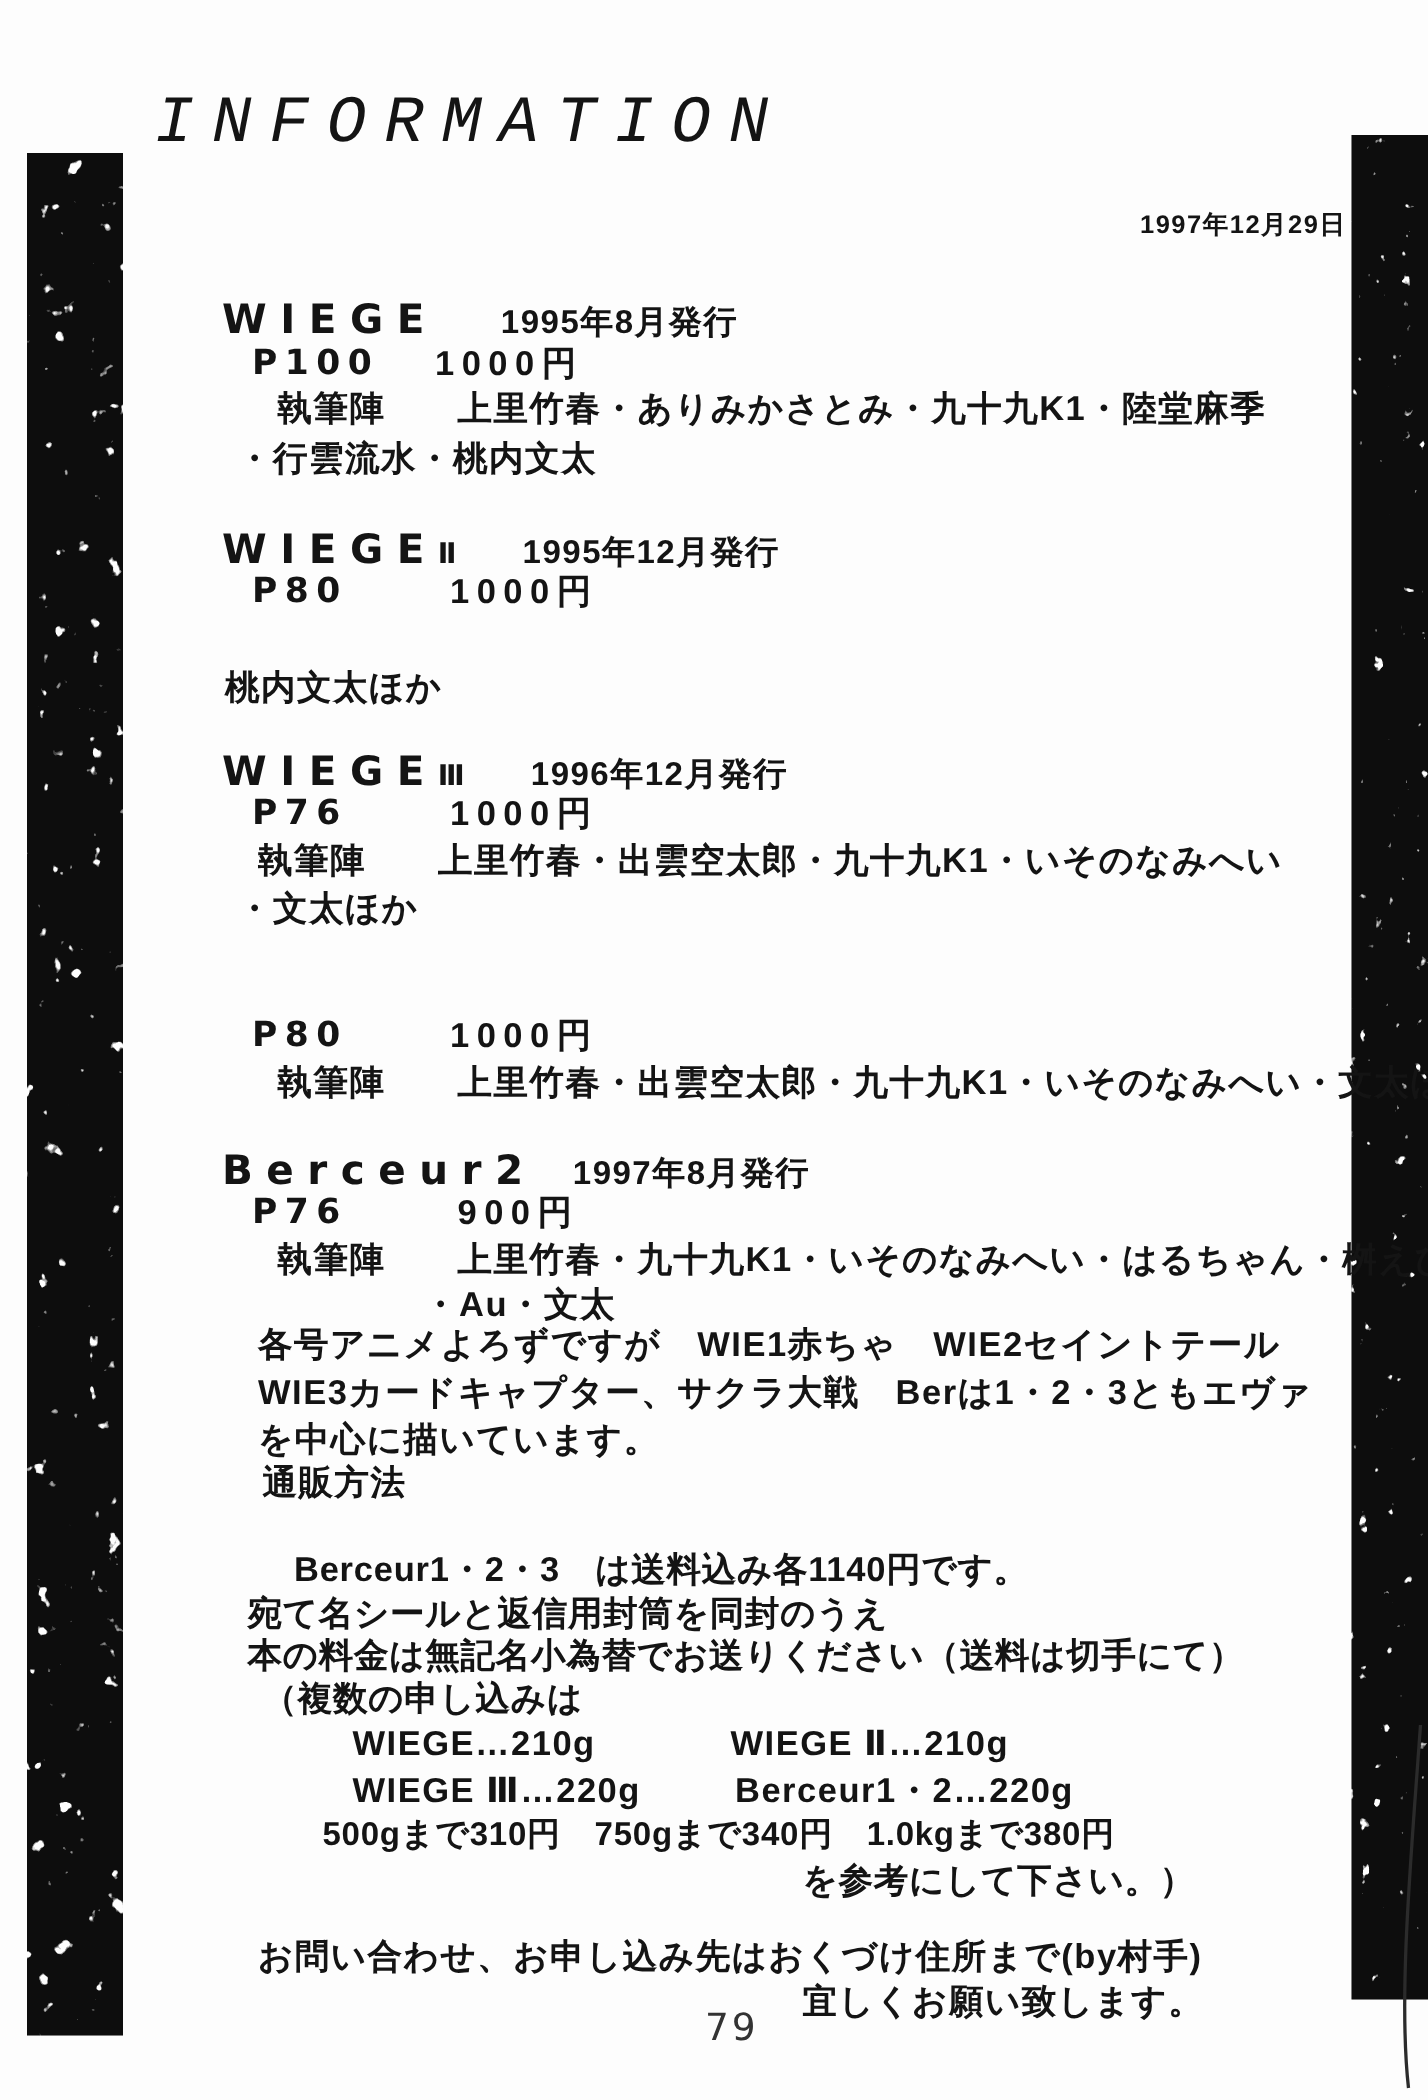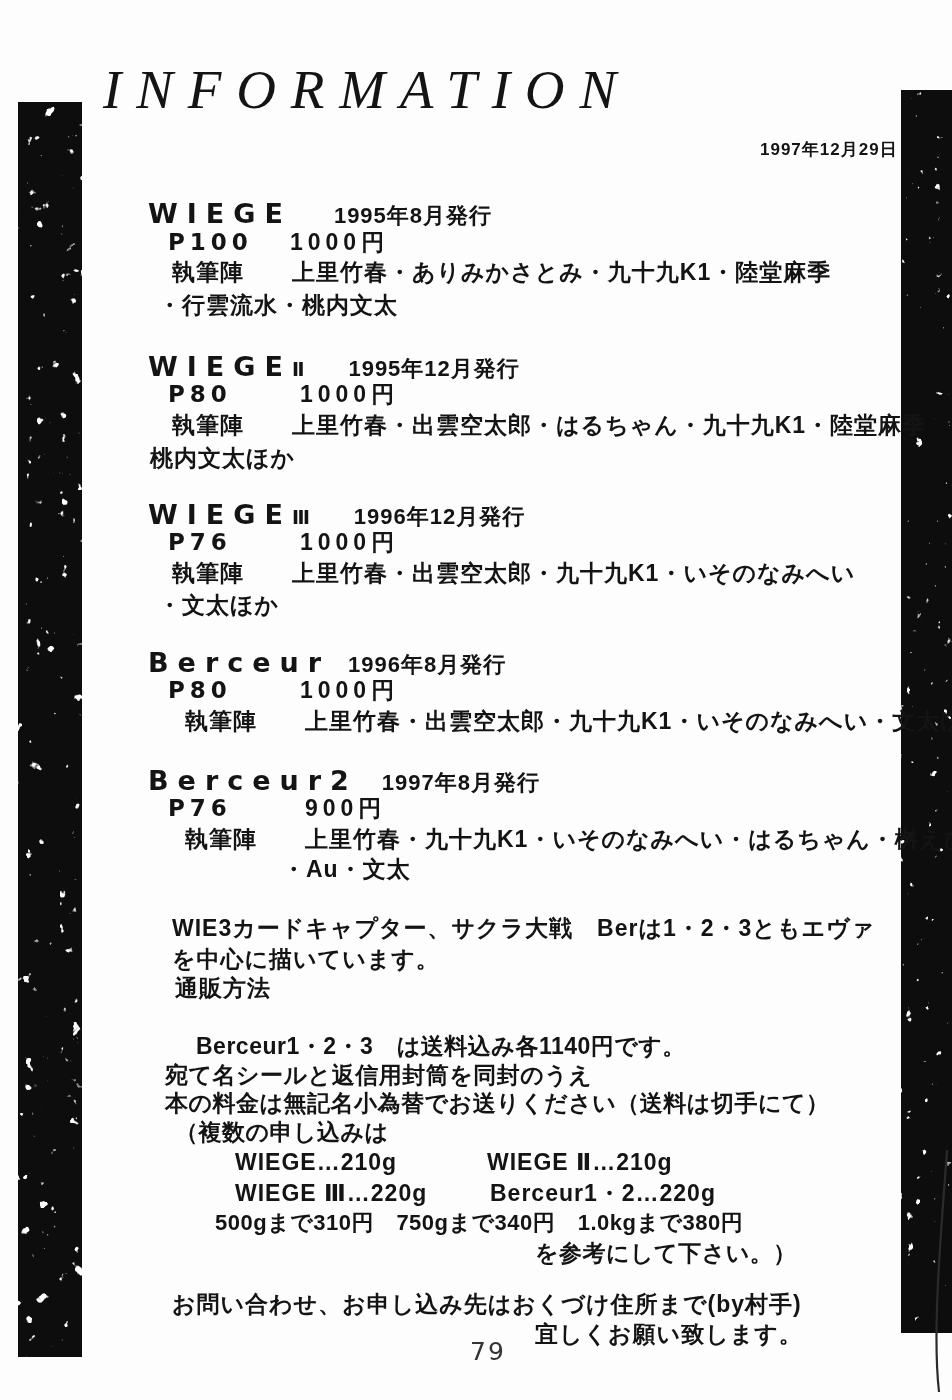--- a/index.html
+++ b/index.html
@@ -5,22 +5,22 @@
   html,body{margin:0;padding:0;}
   #page{
     position:relative;width:952px;height:1400px;
     background:var(--paper,#fdfdfd);overflow:hidden;
     color:var(--ink,#141414);
   }
   .line{position:absolute;white-space:pre;color:var(--ink,#141414);line-height:1.15;}
   .jp{font-family:"Liberation Sans","DejaVu Sans",sans-serif;font-weight:700;}
   .latin{font-family:"DejaVu Sans","Liberation Sans",sans-serif;font-weight:700;}
   .title{
-    font-family:Liberation Serif, serif;
-    font-style:italic;font-weight:400;font-size:55px;letter-spacing:0.27em;
+    font-family:Liberation Mono, monospace;
+    font-style:italic;font-weight:400;font-size:44px;letter-spacing:0.27em;
   }
   .date{font-size:17px;font-weight:700;letter-spacing:1px;}
   .book-name{font-size:27px;letter-spacing:9px;}
   .numeral{font-size:19px;letter-spacing:2px;}
   .pub{font-size:22px;letter-spacing:1px;margin-left:42px;}
   .pp{font-size:23px;letter-spacing:5px;}
   .staff{font-size:23px;letter-spacing:1px;}
   .para{font-size:23px;letter-spacing:1px;}
   .mail{font-size:23px;letter-spacing:0.5px;}
   .wrow{font-size:23px;letter-spacing:1px;}
@@ -51,46 +51,45 @@
     <rect x="901" y="90" width="51" height="1243" fill="#0d0d0d" filter="url(#inkR)"></rect>
     <path d="M947,1150 C941,1235 932,1330 939,1392" stroke="#2b2b2b" stroke-width="2.2" fill="none"></path>
   </svg>
 
   <div class="line title" style="left:103px;top:58px">INFORMATION</div>
   <div class="line jp date" style="left:760px;top:140px">1997年12月29日</div>
 
   <div class="line" style="left:148px;top:198px"><span class="latin book-name">WIEGE</span><span class="latin numeral"></span><span class="jp pub">1995年8月発行</span></div>
   <div class="line latin pp" style="left:168px;top:229px">P100</div>
   <div class="line jp pp" style="left:290px;top:229px">1000円</div>
-  <div class="line jp staff" style="left:172px;top:259px">執筆陣　　上里竹春・ありみかさとみ・九十九K1・陸堂麻季</div>
+  <div class="line jp staff" style="left:185px;top:259px">執筆陣　　上里竹春・ありみかさとみ・九十九K1・陸堂麻季</div>
   <div class="line jp staff" style="left:158px;top:292px">・行雲流水・桃内文太</div>
 
   <div class="line" style="left:148px;top:351px"><span class="latin book-name">WIEGE</span><span class="latin numeral">Ⅱ</span><span class="jp pub">1995年12月発行</span></div>
   <div class="line latin pp" style="left:168px;top:381px">P80</div>
   <div class="line jp pp" style="left:300px;top:381px">1000円</div>
-  <div class="line jp staff" style="left:172px;top:412px">執筆陣　　上里竹春・出雲空太郎・はるちゃん・九十九K1・陸堂麻季</div>
   <div class="line jp staff" style="left:150px;top:445px">桃内文太ほか</div>
 
   <div class="line" style="left:148px;top:499px"><span class="latin book-name">WIEGE</span><span class="latin numeral">Ⅲ</span><span class="jp pub">1996年12月発行</span></div>
   <div class="line latin pp" style="left:168px;top:529px">P76</div>
   <div class="line jp pp" style="left:300px;top:529px">1000円</div>
   <div class="line jp staff" style="left:172px;top:560px">執筆陣　　上里竹春・出雲空太郎・九十九K1・いそのなみへい</div>
   <div class="line jp staff" style="left:158px;top:592px">・文太ほか</div>
 
-  <div class="line" style="left:148px;top:647px"><span class="latin book-name">Berceur</span><span class="latin numeral"></span><span class="jp pub" style="margin-left:18px">1996年8月発行</span></div>
   <div class="line latin pp" style="left:168px;top:677px">P80</div>
   <div class="line jp pp" style="left:300px;top:677px">1000円</div>
   <div class="line jp staff" style="left:185px;top:708px">執筆陣　　上里竹春・出雲空太郎・九十九K1・いそのなみへい・文太ほか</div>
 
   <div class="line" style="left:148px;top:765px"><span class="latin book-name">Berceur2</span><span class="latin numeral"></span><span class="jp pub" style="margin-left:24px">1997年8月発行</span></div>
   <div class="line latin pp" style="left:168px;top:795px">P76</div>
   <div class="line jp pp" style="left:305px;top:795px">900円</div>
   <div class="line jp staff" style="left:185px;top:826px">執筆陣　　上里竹春・九十九K1・いそのなみへい・はるちゃん・桝えび</div>
   <div class="line jp staff" style="left:282px;top:856px">・Au・文太</div>
 
+  <div class="line jp para" style="left:172px;top:883px">各号アニメよろずですが　WIE1赤ちゃ　WIE2セイントテール</div>
   <div class="line jp para" style="left:172px;top:915px">WIE3カードキャプター、サクラ大戦　Berは1・2・3ともエヴァ</div>
   <div class="line jp para" style="left:172px;top:946px">を中心に描いています。</div>
 
   <div class="line jp para" style="left:175px;top:975px">通販方法</div>
   <div class="line jp mail" style="left:196px;top:1033px">Berceur1・2・3　は送料込み各1140円です。</div>
   <div class="line jp mail" style="left:165px;top:1062px">宛て名シールと返信用封筒を同封のうえ</div>
   <div class="line jp mail" style="left:165px;top:1090px">本の料金は無記名小為替でお送りください（送料は切手にて）</div>
   <div class="line jp mail" style="left:175px;top:1119px">（複数の申し込みは</div>
 
   <div class="line jp wrow" style="left:235px;top:1149px">WIEGE…210g</div>

